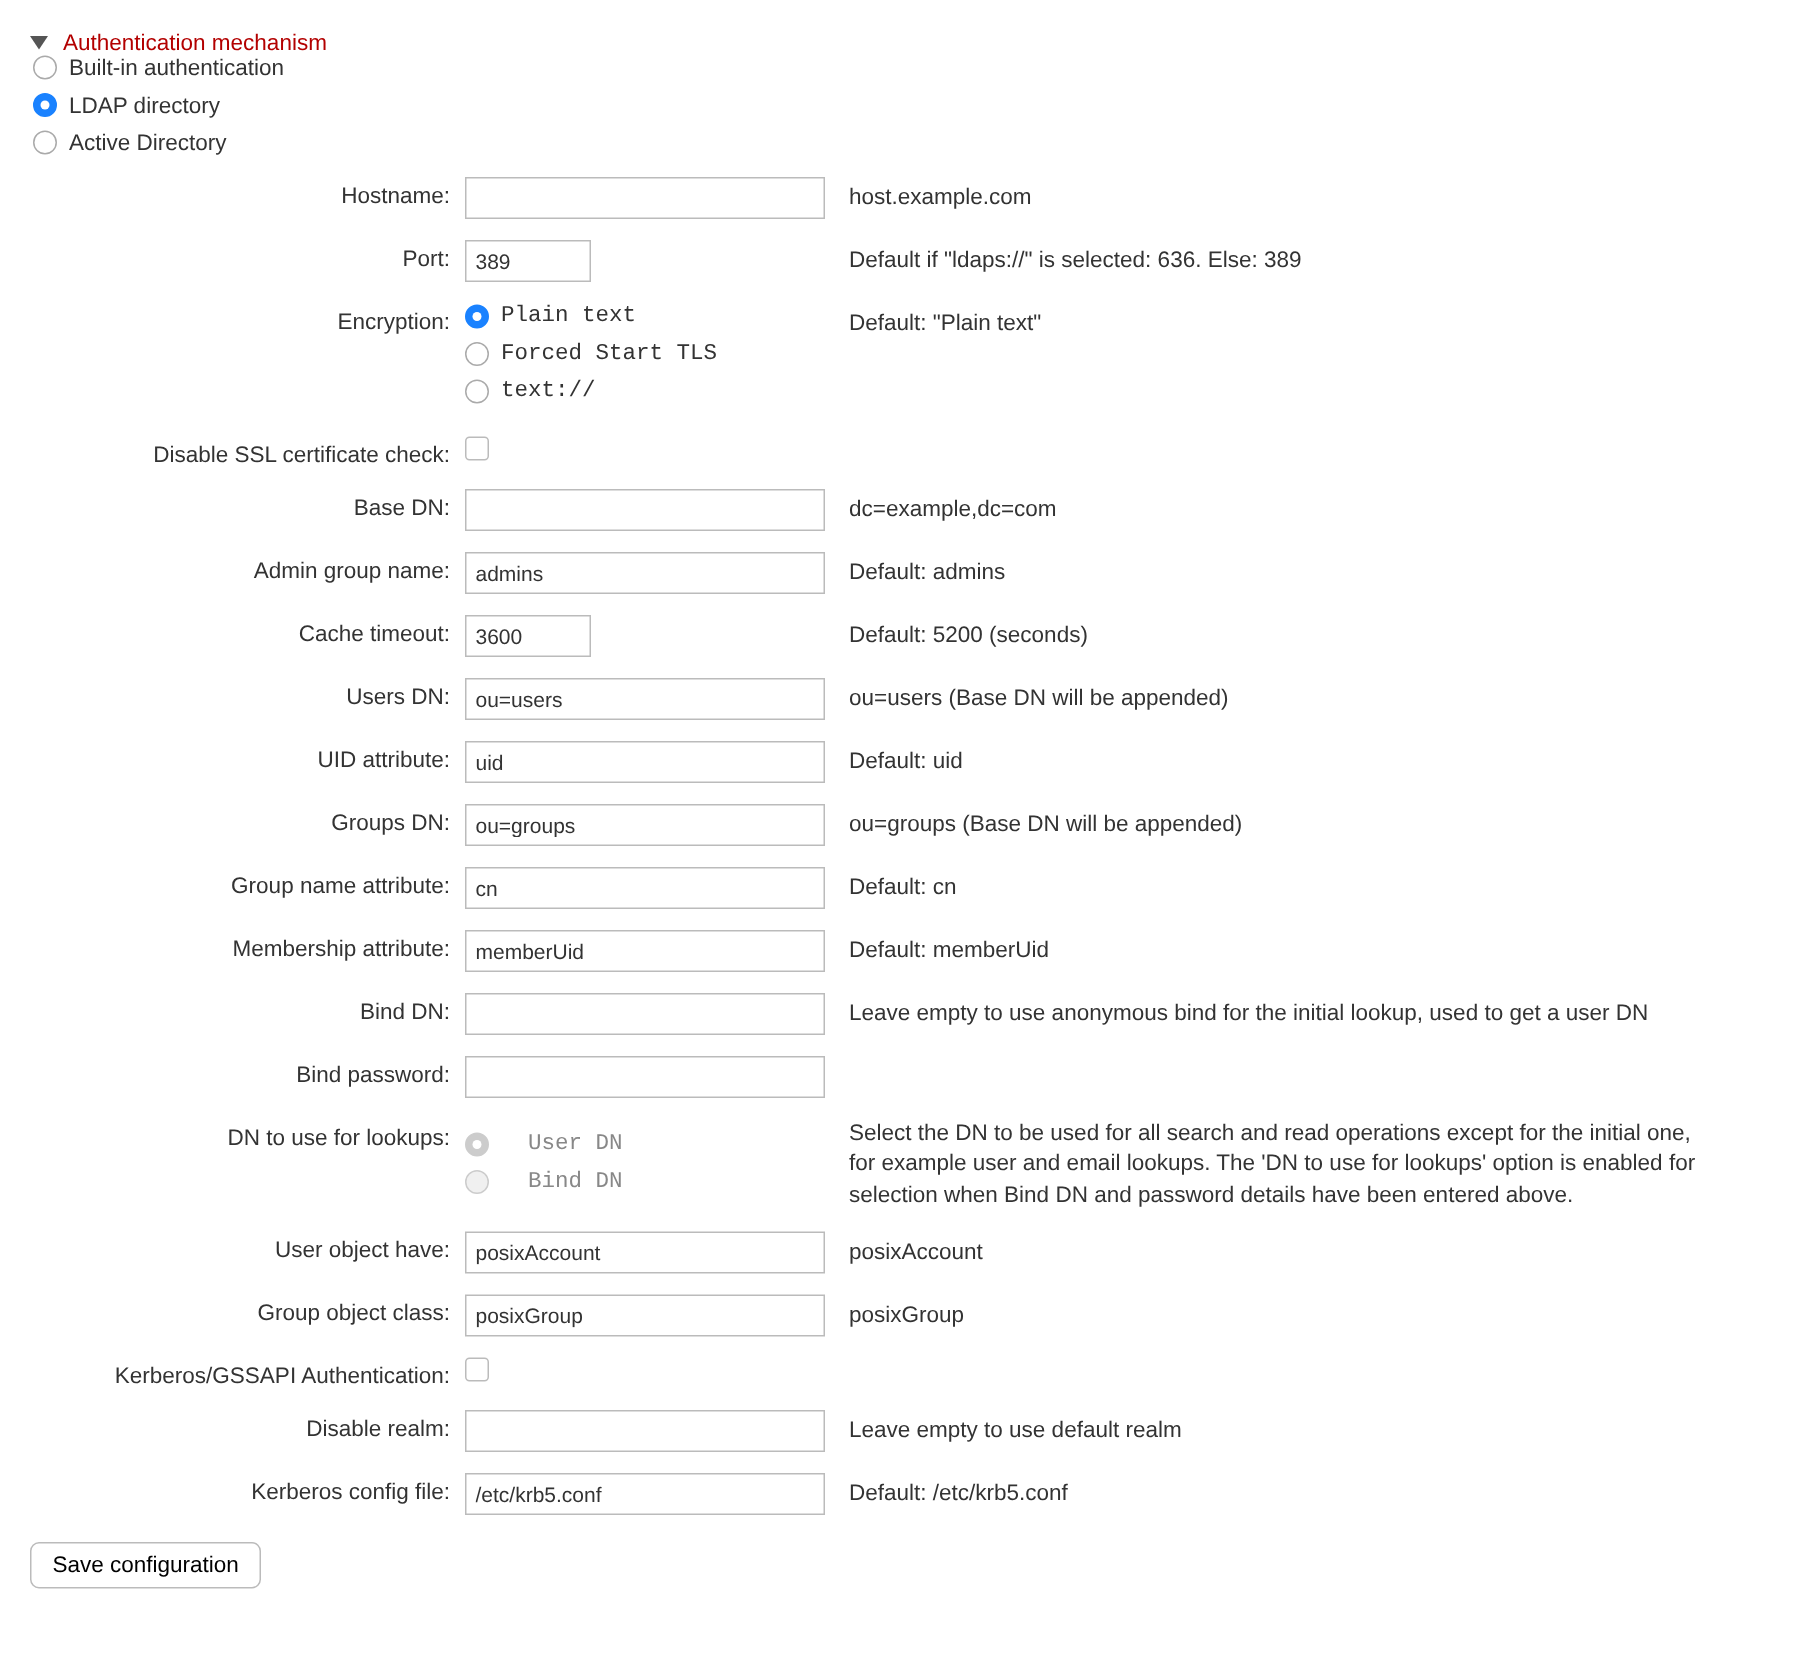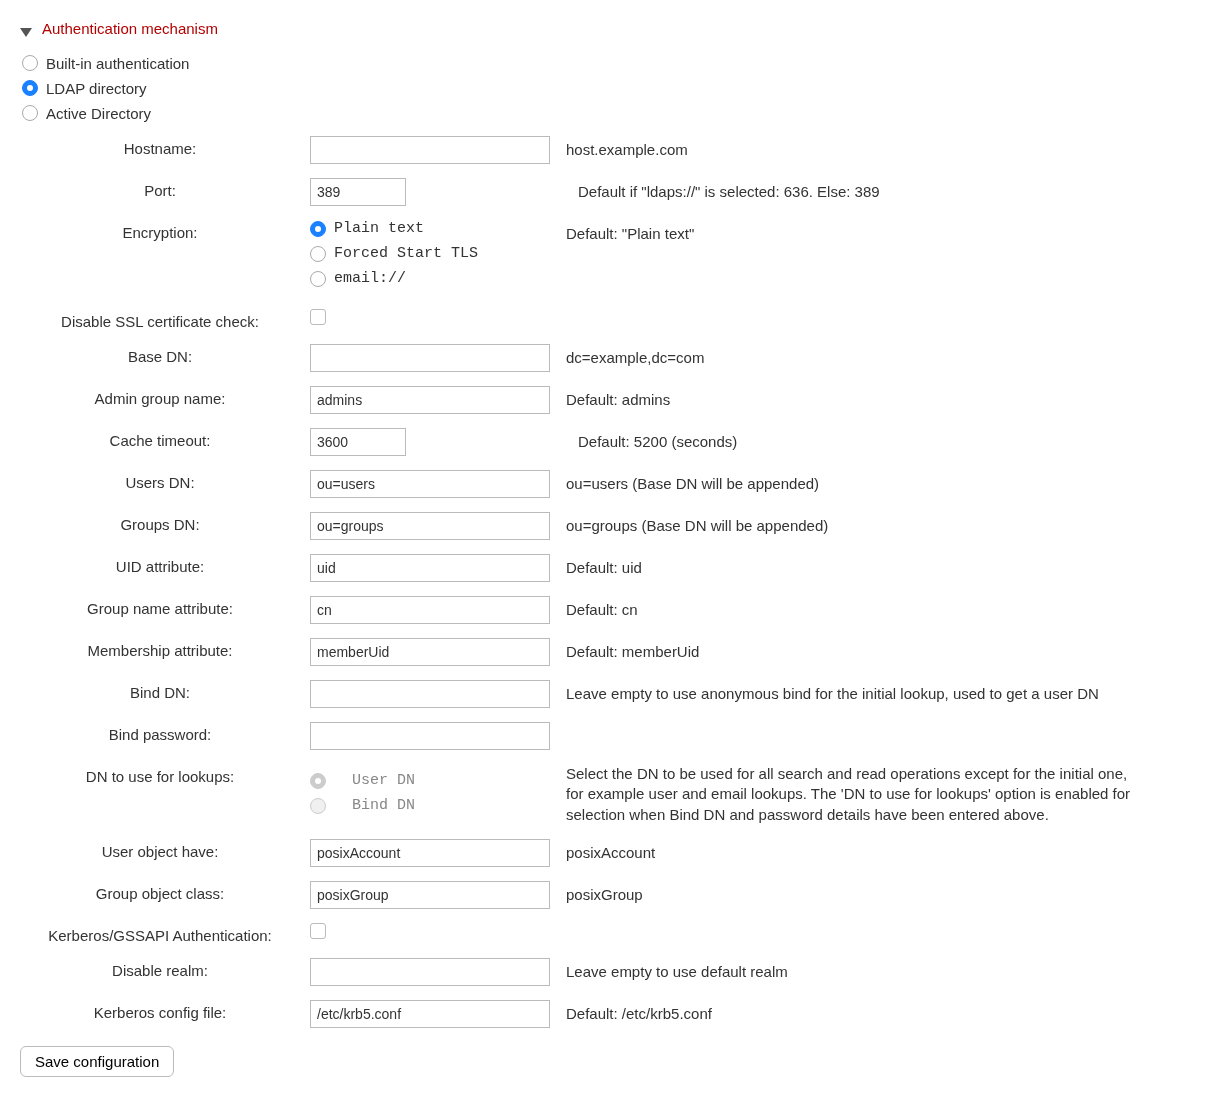--- a/index.html
+++ b/index.html
@@ -5,22 +5,22 @@
     * { box-sizing: border-box; margin: 0; padding: 0; }
     body {
       font-family: "Helvetica Neue", Helvetica, Arial, sans-serif;
       font-size: 15px;
       color: #333;
       padding: 20px 20px 20px 20px;
       width: 1208px;
     }
     .section-header {
       display: flex;
-      align-items: flex-end;
-      margin-bottom: 18px;
+      align-items: center;
+      margin-bottom: 0;
       cursor: pointer;
     }
     .disclosure-triangle {
       width: 0;
       height: 0;
       border-left: 6px solid transparent;
       border-right: 6px solid transparent;
       border-top: 9px solid #555;
       margin-right: 10px;
     }
@@ -87,30 +87,30 @@
     .form-table {
       width: 100%;
     }
     .form-row {
       display: flex;
       align-items: flex-start;
       margin-bottom: 14px;
     }
     .form-label {
       width: 290px;
-      text-align: center;
+      text-align: right;
       padding-right: 10px;
       padding-top: 4px;
       flex-shrink: 0;
     }
     .form-control {
       width: 240px;
       flex-shrink: 0;
     }
-    .form-control.narrow { width: 96px; }
+    .form-control.narrow { width: 84px; }
     .form-control input[type="text"],
     .form-control input[type="password"] {
       width: 100%;
       height: 28px;
       border: 1px solid #bbb;
       padding: 4px 6px;
       font-size: 14px;
       font-family: inherit;
       color: #333;
     }
@@ -186,21 +186,21 @@
       <div class="inner-radio">
         <input type="radio" name="enc" id="enc-plain" checked="" style="">
         <label for="enc-plain">Plain text</label>
       </div>
       <div class="inner-radio">
         <input type="radio" name="enc" id="enc-tls" style="">
         <label for="enc-tls">Forced Start TLS</label>
       </div>
       <div class="inner-radio">
         <input type="radio" name="enc" id="enc-ldaps" style="">
-        <label for="enc-ldaps">email://</label>
+        <label for="enc-ldaps">text://</label>
       </div>
     </div>
     <div class="form-hint">Default: "Plain text"</div>
   </div>
 
   <div class="form-row">
     <div class="form-label">Disable SSL certificate check:</div>
     <div class="form-control"><input type="checkbox" style=""></div>
     <div class="form-hint"></div>
   </div>
@@ -224,32 +224,32 @@
     <div class="form-hint">Default: 5200 (seconds)</div>
   </div>
 
   <div class="form-row">
     <div class="form-label">Users DN:</div>
     <div class="form-control"><input type="text" value="ou=users" style=""></div>
     <div class="form-hint">ou=users (Base DN will be appended)</div>
   </div>
 
   <div class="form-row">
+    <div class="form-label">UID attribute:</div>
+    <div class="form-control"><input type="text" value="uid" style=""></div>
+    <div class="form-hint">Default: uid</div>
+  </div>
+
+  <div class="form-row">
     <div class="form-label">Groups DN:</div>
     <div class="form-control"><input type="text" value="ou=groups" style=""></div>
     <div class="form-hint">ou=groups (Base DN will be appended)</div>
   </div>
 
   <div class="form-row">
-    <div class="form-label">UID attribute:</div>
-    <div class="form-control"><input type="text" value="uid" style=""></div>
-    <div class="form-hint">Default: uid</div>
-  </div>
-
-  <div class="form-row">
     <div class="form-label">Group name attribute:</div>
     <div class="form-control"><input type="text" value="cn" style=""></div>
     <div class="form-hint">Default: cn</div>
   </div>
 
   <div class="form-row">
     <div class="form-label">Membership attribute:</div>
     <div class="form-control"><input type="text" value="memberUid" style=""></div>
     <div class="form-hint">Default: memberUid</div>
   </div>

